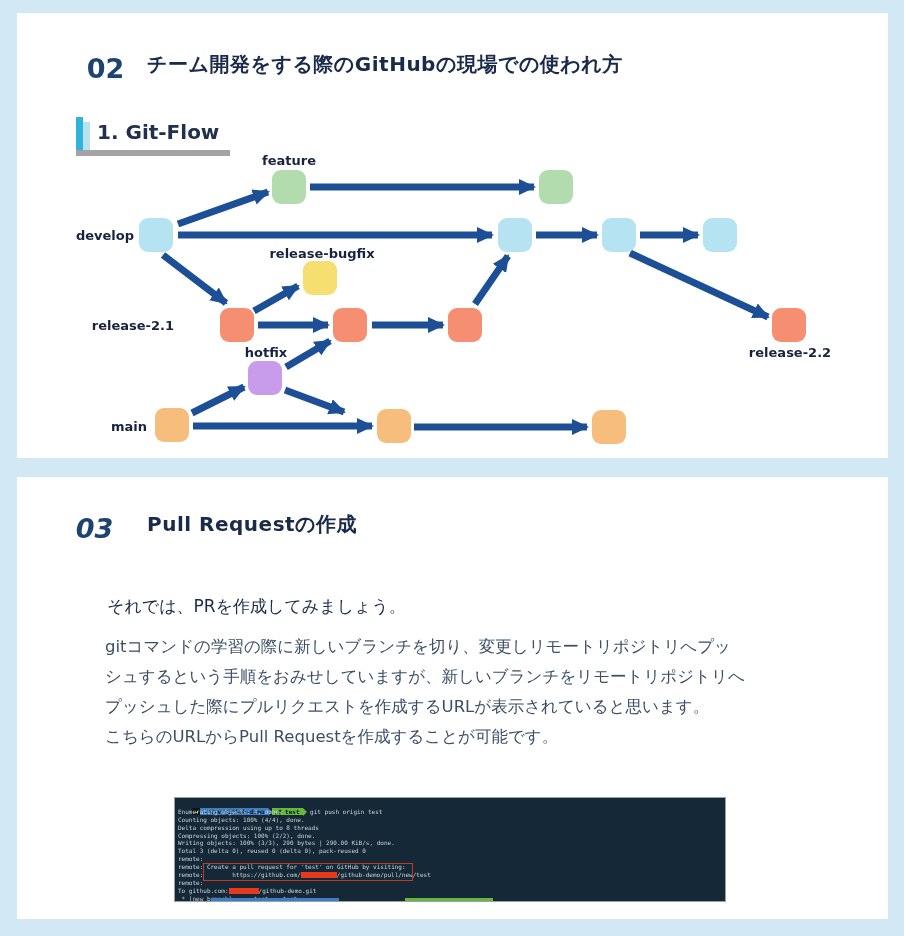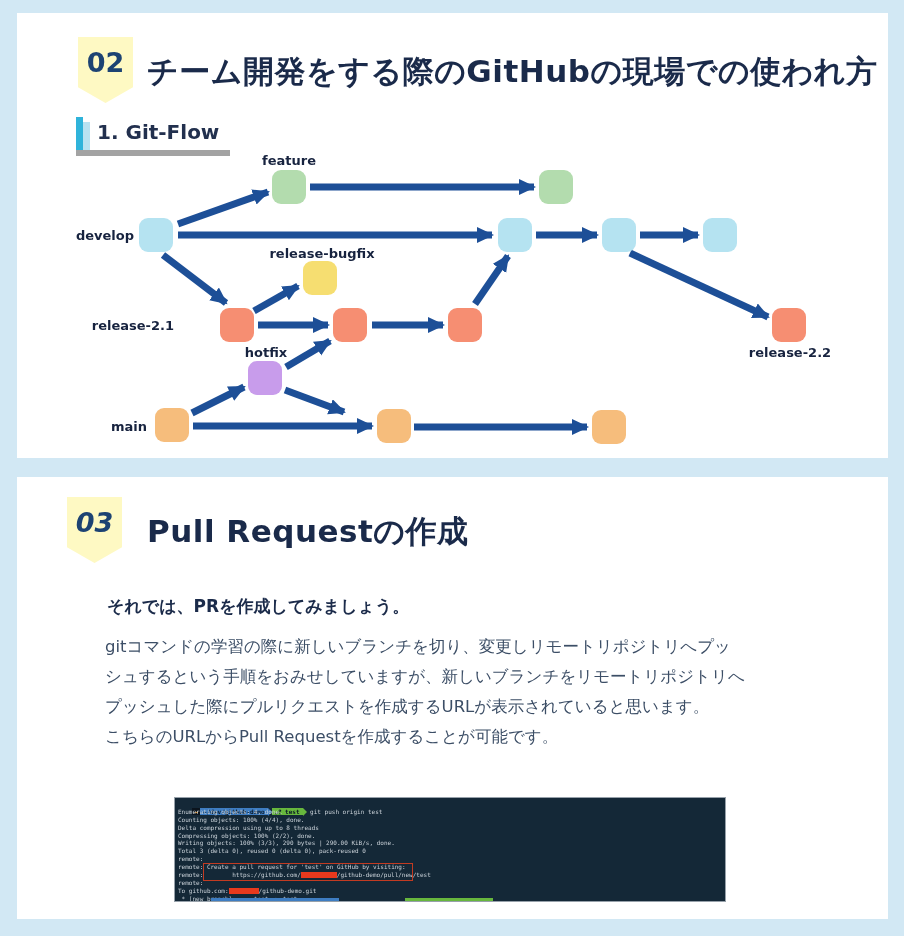--- a/index.html
+++ b/index.html
@@ -8,31 +8,31 @@
     background:#d2e8f4;
     font-family:"DejaVu Sans",sans-serif;
     overflow:hidden;
   }
   .card{position:absolute;left:17px;width:871px;background:#ffffff;}
   #card1{top:13px;height:445px;}
   #card2{top:477px;height:442px;}
 
   .badge{
     position:absolute;width:55px;height:66px;
-    background:#fef9c3;
+    background:#ffffff;
     clip-path:polygon(0 0,100% 0,100% 76%,50% 100%,0 76%);
     color:#1d4373;font-size:27px;font-weight:bold;
-    text-align:center;line-height:52px;
+    text-align:center;line-height:52px;margin-top:6px;
   }
   #badge02{left:78px;top:37px;}
   #badge03{left:67px;top:497px;font-style:italic;}
 
   .sec-title{
     position:absolute;left:147px;
-    font-size:31px;font-weight:bold;color:#1a2a4a;
+    font-size:20px;font-weight:bold;color:#1a2a4a;
     white-space:nowrap;letter-spacing:0.5px;
   }
   #title02{top:51px;}
   #title03{top:511px;}
 
   #gitflow-head{
     position:absolute;left:76px;top:117px;width:154px;height:33px;
     border-bottom:6px solid #a3a3a3;
   }
   #gitflow-head .bar-light{
@@ -44,21 +44,21 @@
   #gitflow-head .gf-text{
     position:absolute;left:21px;top:3px;
     font-size:20px;font-weight:bold;color:#22304e;white-space:nowrap;
   }
 
   #gitflow{position:absolute;left:0;top:0;}
   #gitflow text{font-family:"DejaVu Sans",sans-serif;font-size:13px;font-weight:bold;}
 
   .lead{
     position:absolute;left:107px;top:595px;
-    font-size:17px;font-weight:bold;color:#1b2b4a;white-space:nowrap;
+    font-size:17px;font-weight:normal;color:#1b2b4a;white-space:nowrap;
   }
   .body-text{
     position:absolute;left:105px;top:632px;width:700px;
     font-size:16.5px;line-height:30px;color:#3c4e66;
     white-space:pre-line;
   }
 
   #terminal{
     position:absolute;left:174px;top:797px;width:552px;height:105px;
     background:#142837;border:1px solid #97a1aa;box-sizing:border-box;

